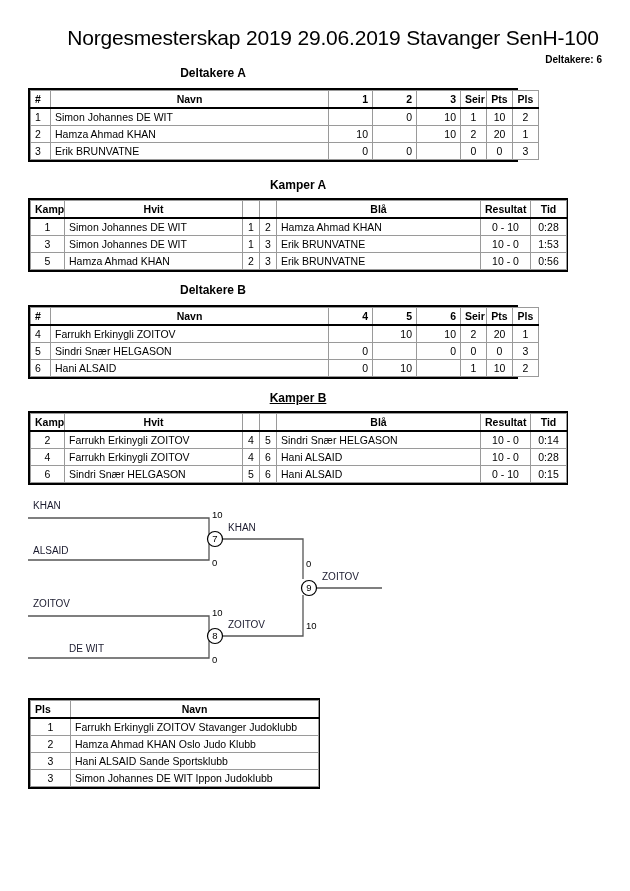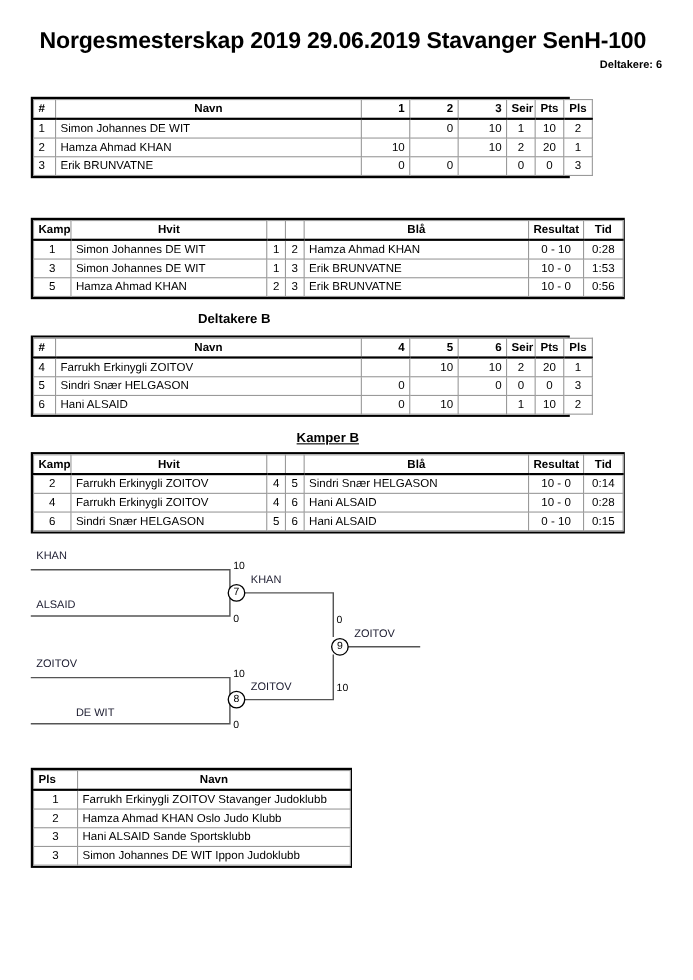--- a/index.html
+++ b/index.html
@@ -13,23 +13,23 @@
     position: relative;
     overflow: hidden;
   }
   .page { position: relative; width: 630px; height: 891px; }
 
   
   .doc-title {
     position: absolute;
     left: 0; right: 0;
     top: 26px;
-    text-align: left;
+    text-align: center;
     font-size: 21px;
-    font-weight: bold;
+    font-weight: normal;
     letter-spacing: -0.2px;
     padding-left: 36px;
   }
   .entrants-count {
     position: absolute;
     right: 28px;
     top: 54px;
     font-size: 10px;
     font-weight: bold;
   }
@@ -93,20 +93,21 @@
   }
 </style>
 </head>
 <body>
 
 <div class="page">
 
   <div class="doc-title">Norgesmesterskap 2019 29.06.2019 Stavanger SenH-100</div>
   <div class="entrants-count">Deltakere: 6</div>
 
+  <div class="section-caption" style="left:28px; top:66px; width:370px;">Deltakere A</div>
 
   <div class="frame" style="left:28px; top:88px; width:490px; height:74px;"></div>
   <table class="grid" style="left:30px; top:90px; width:486px;">
     <colgroup>
       <col style="width:20px">
         <col style="width:278px">
       <col style="width:44px">
         <col style="width:44px">
         <col style="width:44px">
       <col style="width:26px">
@@ -152,20 +153,21 @@
         <td class="r">0</td>
         <td class="r">0</td>
         <td class="r"></td>
         <td class="c sep">0</td>
         <td class="c">0</td>
         <td class="c">3</td>
       </tr>
     </tbody>
   </table>
 
+  <div class="section-caption" style="left:28px; top:178px; width:540px;">Kamper A</div>
 
   <div class="frame" style="left:28px; top:198px; width:540px; height:74px;"></div>
   <table class="grid" style="left:30px; top:200px; width:536px;">
     <colgroup>
       <col style="width:34px">
         <col style="width:178px">
       <col style="width:17px">
         <col style="width:17px">
       <col style="width:204px">
         <col style="width:50px">

